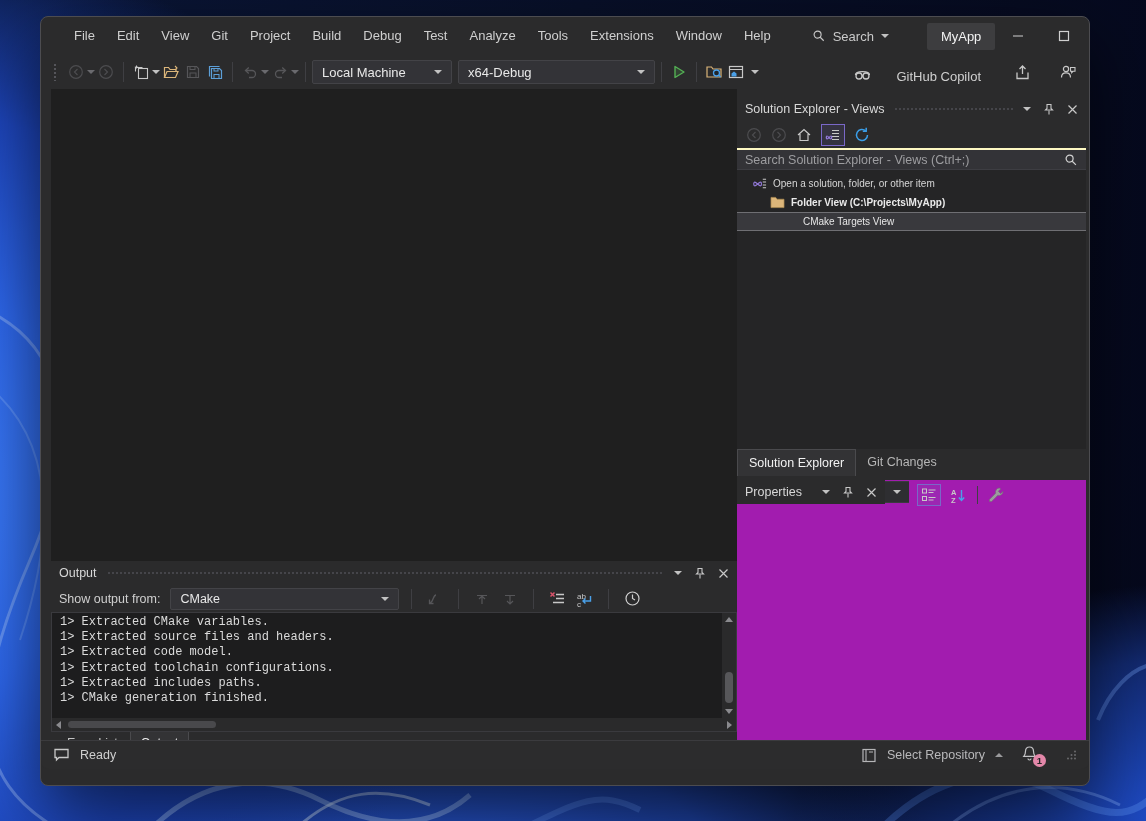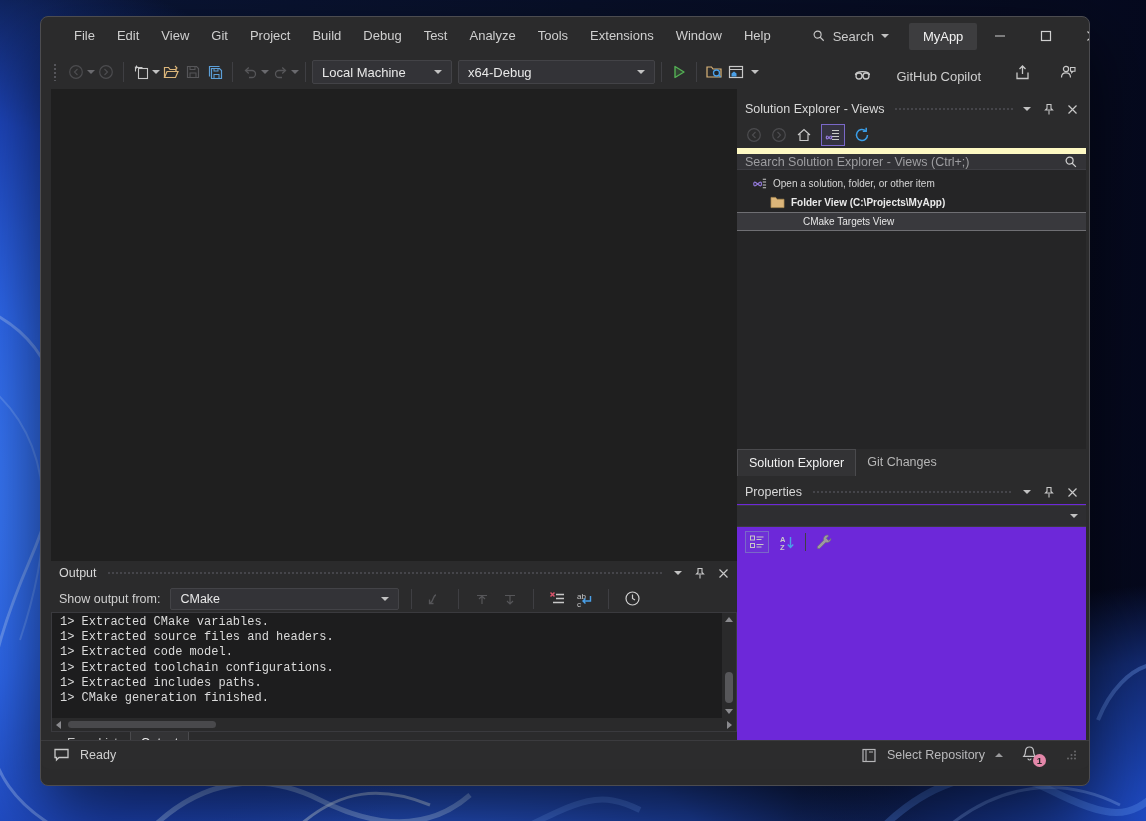--- a/index.html
+++ b/index.html
@@ -19,21 +19,21 @@
   
   .vs-window { position:absolute; left:40px; top:16px; width:1050px; height:770px;
     background:#2b2b2c; border:1px solid #4c4c50; border-radius:8px;
     box-shadow:0 26px 70px rgba(0,0,0,.6); color:#cfcfcf; font-size:13px; overflow:hidden; }
 
   
   .titlebar { display:flex; align-items:center; height:38px; padding:0 0 0 16px; }
   .menubar { display:flex; margin-left:6px; }
   .menu-item { padding:0 11px; line-height:38px; color:#cfcfcf; }
   .title-search { display:flex; align-items:center; gap:7px; margin-left:30px; color:#c9c9c9; }
-  .title-app { margin-left:20px; background:#3d3d3f; color:#f2f2f2; padding:6px 14px; border-radius:2px; }
+  .title-app { margin-left:38px; background:#3d3d3f; color:#f2f2f2; padding:6px 14px; border-radius:2px; }
   .win-controls { margin-left:auto; display:flex; height:38px; }
   .win-btn { width:46px; height:38px; display:flex; align-items:center; justify-content:center; }
 
   
   .toolbar { display:flex; align-items:center; height:34px; padding:0 10px 0 12px; }
   .grip { width:4px; height:18px; margin-right:8px;
     background-image:radial-gradient(#55555a 1px, rgba(0,0,0,0) 1.1px); background-size:4px 4px; }
   .tbtn { width:22px; height:24px; display:flex; align-items:center; justify-content:center; flex:none; }
   .tsep { width:1px; height:20px; background:#3f3f43; margin:0 6px; flex:none; }
   .combo { height:24px; background:#333337; border:1px solid #434347; border-radius:2px;
@@ -78,33 +78,33 @@
   .bottom-tabs { display:flex; align-items:stretch; padding:0 6px; height:24px; gap:2px; flex:none; }
   .btab { padding:4px 10px; font-size:12.5px; color:#c3c3c3; }
   .btab.active { background:#333335; border:1px solid #4a4a4d; border-top:none; color:#f0f0f0; }
 
   
   .dock { position:absolute; left:696px; top:80px; width:349px; height:659px; }
   .sepanel { position:absolute; inset:0 0 auto 0; height:379px; background:#252526; display:flex; flex-direction:column; }
   .se-tools { display:flex; align-items:center; gap:9px; height:27px; padding:0 9px; flex:none; }
   .icon-box { width:24px; height:22px; display:flex; align-items:center; justify-content:center; border:1px solid transparent; }
   .icon-box.sel { border-color:#7a68c8; background:rgba(122,104,200,.14); }
-  .search-box { height:22px; background:#333337; border-top:6px solid #fef9c3; border-bottom:1px solid #3d3d42;
+  .search-box { height:22px; background:#333337; border-top:2px solid #fef9c3; border-bottom:1px solid #3d3d42;
     display:flex; align-items:center; padding:0 8px; color:#9d9da0; font-size:12.5px; flex:none; }
   .search-box span { flex:1; }
   .tree { flex:1; padding-top:4px; font-size:10px; color:#d6d6d6; min-height:0; }
   .trow { height:19px; display:flex; align-items:center; gap:6px; }
   .trow.r1 { padding-left:15px; }
   .trow.r2 { padding-left:33px; font-weight:bold; color:#eaeaea; }
   .trow.r3 { padding-left:66px; background:#39393d; border-top:1px solid #6f6f73; border-bottom:1px solid #6f6f73; color:#e6e6e6; }
   .se-tabs { display:flex; height:27px; flex:none; background:#2b2b2c; align-items:stretch; }
   .se-tab { padding:6px 11px 0; font-size:12.5px; color:#b6b6b6; }
   .se-tab.active { background:#333335; border:1px solid #4a4a4d; border-bottom:none; color:#f2f2f2; }
 
-  .props { position:absolute; left:0; right:0; top:383px; bottom:0; background:#6d28d9; display:flex; flex-direction:column; }
+  .props { position:absolute; left:0; right:0; top:383px; bottom:0; background:#a21caf; display:flex; flex-direction:row; }
   .props-combo { height:22px; margin:1px 0 0; background:#2e2e31; border-top:1px solid #3a3a3e; border-bottom:1px solid #3a3a3e;
     display:flex; align-items:center; padding:0 8px; flex:none; }
   .props-combo .caret { margin-left:auto; }
   .props-tools { display:flex; align-items:center; gap:7px; height:30px; padding:0 8px; flex:none; }
   .vsep { width:1px; height:18px; background:#3f3f43; }
   .props-body { flex:1; }
 
   
   .statusbar { position:absolute; left:0; right:0; bottom:16px; height:29px; background:#2c2c2d;
     border-top:1px solid #3b3b3e; display:flex; align-items:center; padding:0 12px; font-size:12.5px;

